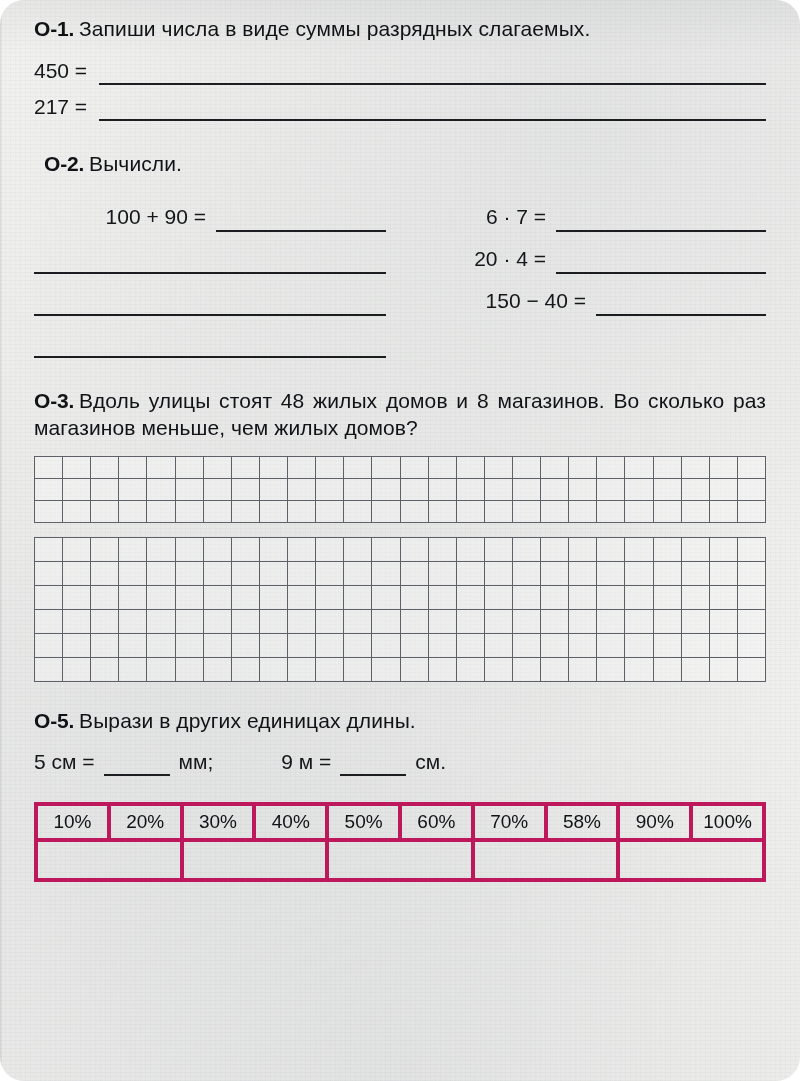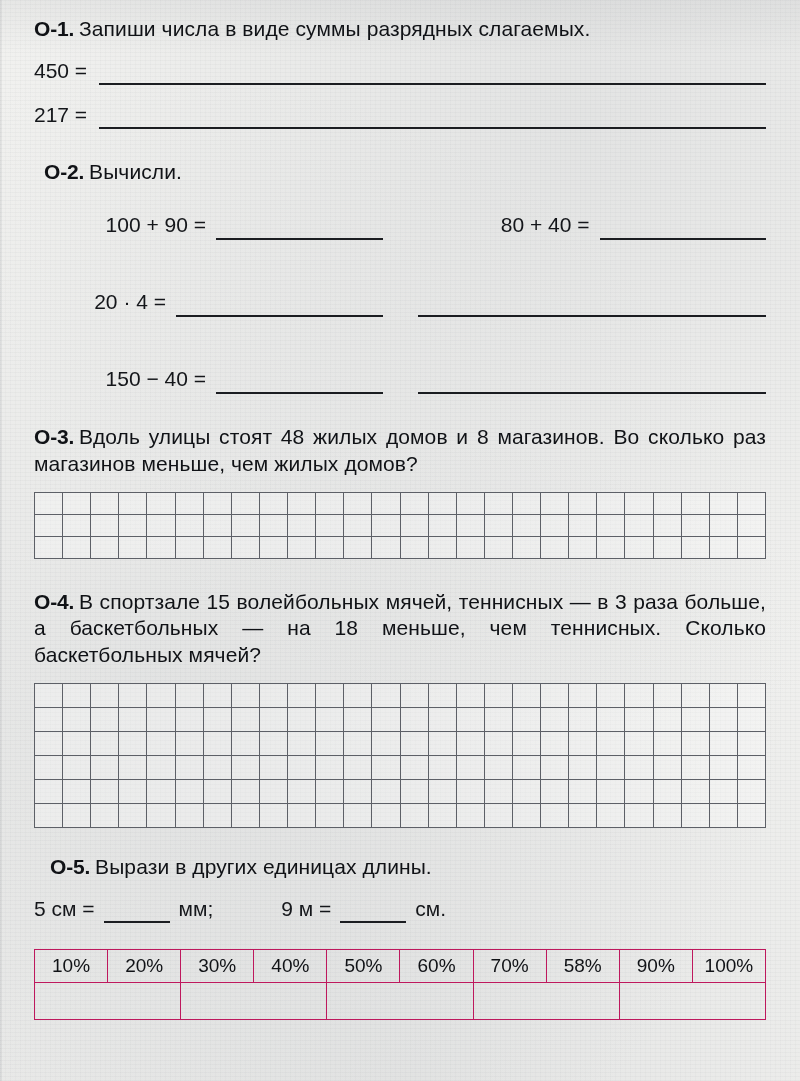--- a/index.html
+++ b/index.html
@@ -12,20 +12,21 @@
     font-family: "Liberation Sans", sans-serif;
   }
 
   #page {
     position: relative;
     width: 800px;
     height: 1081px;
     overflow: hidden;
     background: #f2f2f0;
     color: #14161a;
+    border-radius: 24px;
   }
 
   
   #page::before {
     content: "";
     position: absolute;
     inset: 0;
     pointer-events: none;
     z-index: 0;
     background:
@@ -64,50 +65,49 @@
   }
   .task .tag {
     font-weight: bold;
     letter-spacing: -.2px;
     margin-right: 5px;
   }
   .t1  { margin: 6px 0 0 0; }
   .t2  { margin: 30px 0 0 10px; }
   .t3  { margin: 30px 0 0 0; }
   .t4  { margin: 30px 0 0 0; }
-  .t5  { margin: 26px 0 0 16px; }
+  .t5  { margin: 26px 0 0 0; }
 
   
   .fill-rows { margin-top: 16px; }
   .fill-row {
     display: flex;
     align-items: flex-end;
     font-size: 21px;
-    margin-bottom: 18px;
+    margin-bottom: 10px;
     justify-content: space-between;
   }
   .fill-row .lbl {
     white-space: nowrap;
     padding-right: 12px;
     padding-bottom: 2px;
   }
   .fill-row .rule {
     flex: 1 1 auto;
     border-bottom: 2px solid #1b1d21;
     height: 19px;
   }
 
   
   .calc {
     margin-top: 12px;
     display: grid;
     grid-template-columns: 1fr 1fr;
     column-gap: 28px;
     row-gap: 0;
-    gap: 35px;
   }
   .calc-cell {
     display: flex;
     align-items: flex-end;
     font-size: 21px;
     height: 42px;
   }
   .calc-cell .expr {
     white-space: nowrap;
     text-align: right;
@@ -160,21 +160,21 @@
   .unit-gap { width: 34px; }
 
   
   .pct-wrap { margin-top: 26px; }
   .pct-table {
     border-collapse: collapse;
     width: 100%;
     table-layout: fixed;
   }
   .pct-table td {
-    border: 1px solid #be185d;
+    border: 4px solid #be185d;
     text-align: center;
     font-size: 19px;
     color: #101216;
   }
   .pct-table tr.head td { height: 30px; }
   .pct-table tr.blank td { height: 34px; }
 </style>
 </head>
 <body>
 
@@ -198,23 +198,26 @@
 
     <p class="task t2">
       <span class="tag">О-2.</span><span>Вычисли.</span>
     </p>
 
     <div class="calc">
       <div class="calc-cell calc-left">
         <span class="expr">100 + 90  =</span>
         <span class="rule"></span>
       </div>
+      <div class="calc-cell calc-right">
+        <span class="expr">6 · 7 =</span>
+        <span class="rule"></span>
+      </div>
 
       <div class="calc-cell calc-left">
-        <span class="expr">80 + 40  =</span>
         <span class="rule"></span>
       </div>
       <div class="calc-cell calc-right">
         <span class="expr">20 · 4 =</span>
         <span class="rule"></span>
       </div>
 
       <div class="calc-cell calc-right">
         <span class="rule"></span>
       </div>
@@ -305,23 +308,20 @@
         <div class="cell"></div>
         <div class="cell"></div>
         <div class="cell"></div>
         <div class="cell"></div>
         <div class="cell"></div>
         <div class="cell"></div>
         <div class="cell"></div>
         <div class="cell"></div>
       </div>
 
-    <p class="task t4">
-      <span class="tag">О-4.</span><span>В спортзале 15 волейбольных мячей, теннисных — в 3 раза больше, а баскетбольных — на 18 меньше, чем теннисных. Сколько баскетбольных мячей?</span>
-    </p>
     <div class="gridbox grid-o4" style="grid-template-columns: repeat(26, 1fr); grid-auto-rows: 24px;">
         <div class="cell"></div>
         <div class="cell"></div>
         <div class="cell"></div>
         <div class="cell"></div>
         <div class="cell"></div>
         <div class="cell"></div>
         <div class="cell"></div>
         <div class="cell"></div>
         <div class="cell"></div>

